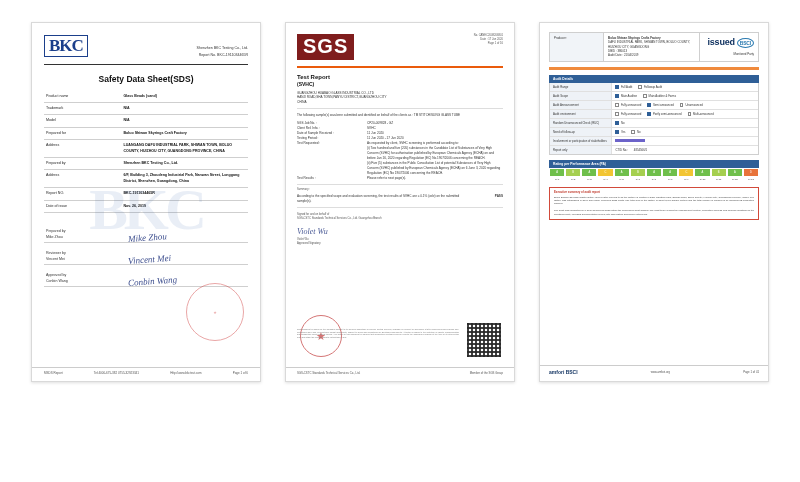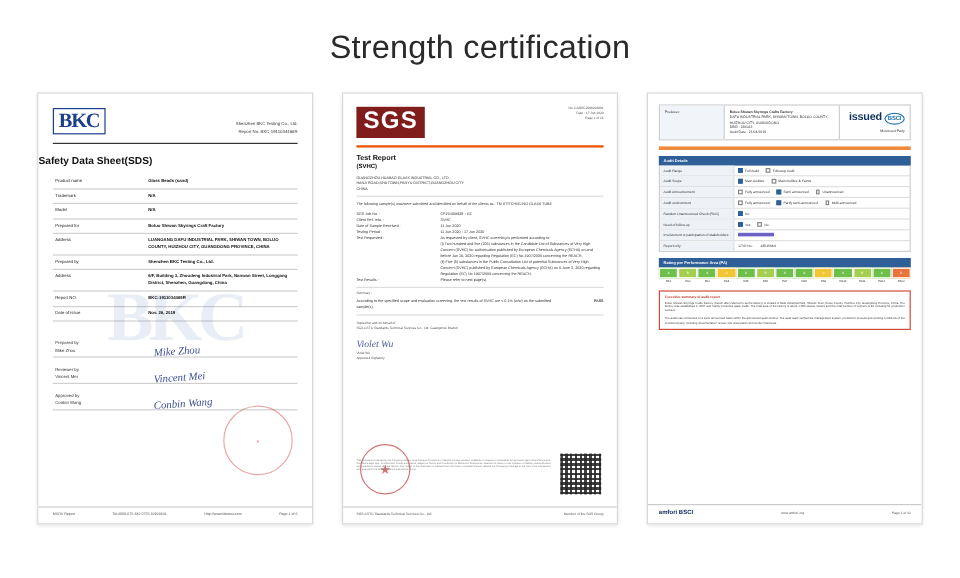--- a/index.html
+++ b/index.html
@@ -52,21 +52,21 @@
     font-weight: bold;
     color: #1b3f8b;
     letter-spacing: -1px;
     border: 1.5px solid #1b3f8b;
     padding: 1px 4px 2px 4px;
     line-height: 1;
   }
   .c1-headright { text-align: right; font-size: 3.6px; color: #333; line-height: 1.9; padding-top: 10px;}
   .c1-rule { height: 1px; background: #333; margin: 5px 12px 0 12px; }
   .c1-title {
-    text-align: left;
+    text-align: center;
     font-size: 8.5px;
     font-weight: bold;
     color: #111;
     margin: 9px 0 7px 0;
   }
   .c1-table { width: 100%; border-collapse: collapse; }
   .c1-table td {
     border-bottom: 1px solid #cfcfcf;
     padding: 3px 2px;
     font-size: 3.6px;
@@ -202,21 +202,20 @@
     padding:0 9px; font-size:2.8px; color:#555;
     border-top:1px solid #ccc; padding-top:3px;
   }
   .am-foot .lg { color:#0d2f5e; font-weight:bold; font-size:5px; }
 </style>
 </head>
 <body>
 
 <div class="page">
 
-  <div class="title">Strength certification</div>
 
   <div class="certs">
 
     <div class="cert">
       <div class="watermark">BKC</div>
 
       <div class="c1-head">
         <div class="bkc-logo">BKC</div>
         <div class="c1-headright">
           <div>Shenzhen BKC Testing Co., Ltd.</div>

